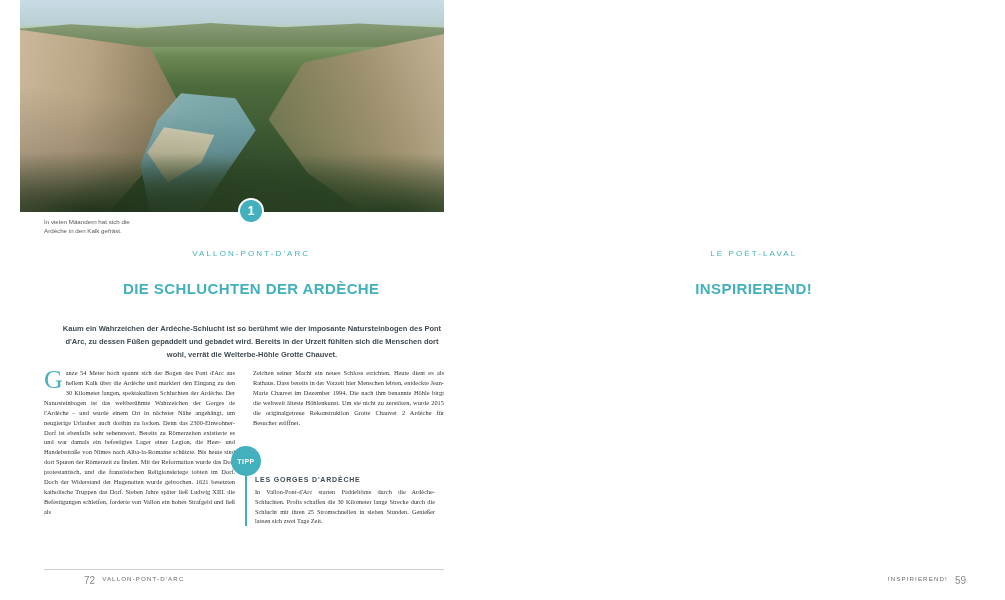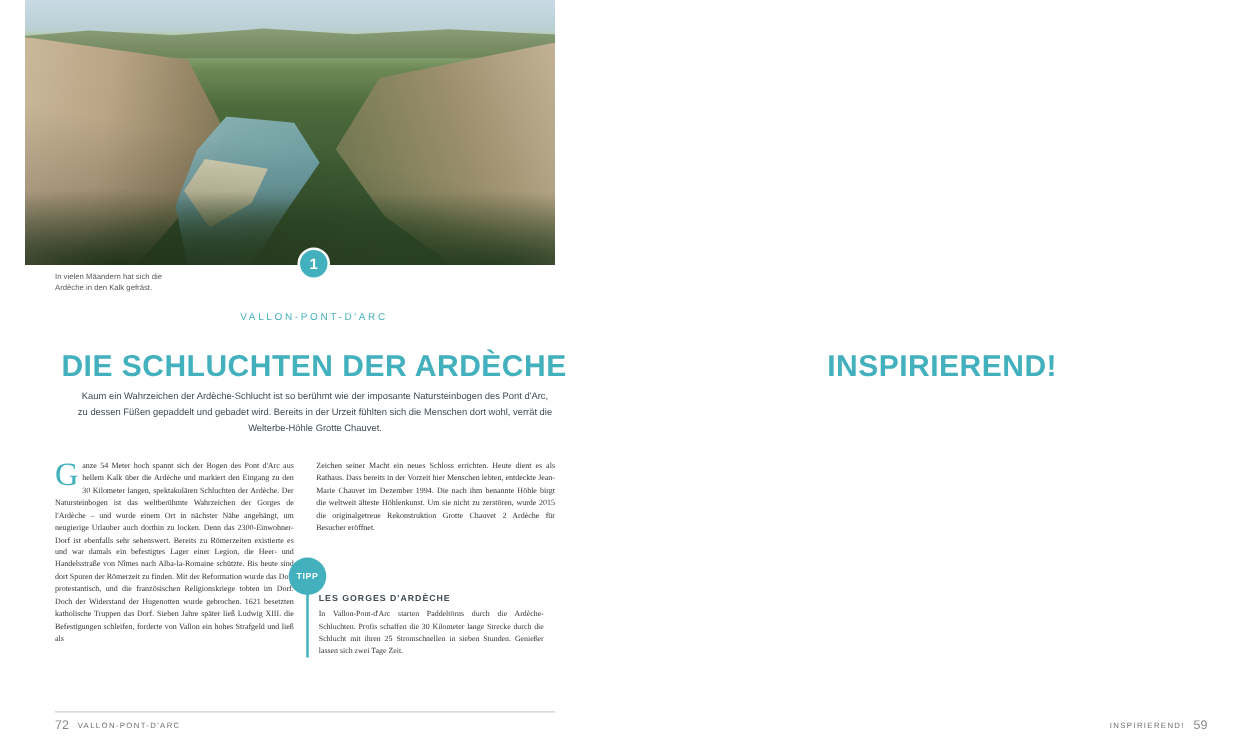--- a/index.html
+++ b/index.html
@@ -122,37 +122,38 @@
     color: #43b0bd;
     text-align: center;
     width: 100%;
   }
   .kicker-left { top: 249px; left: 0; }
   .kicker-right { top: 249px; left: 0; }
 
   .headline {
     position: absolute;
     font-family: "Liberation Sans", sans-serif;
-    font-size: 24px;
+    font-size: 15px;
     font-weight: bold;
     letter-spacing: .4px;
     color: #43b0bd;
     text-align: center;
     width: 100%;
     top: 280px;
   }
 
   .standfirst {
     position: absolute;
     font-family: "Liberation Sans", sans-serif;
     font-size: 7.5px;
     line-height: 1.72;
-    font-weight: normal;
+    font-weight: bold;
     color: #3f4a52;
     text-align: center;
+    margin-top: 12px;
   }
   .sf-left { left: 62px; top: 311px; width: 380px; }
 
   
   .cols {
     position: absolute;
     display: flex;
     gap: 18px;
   }
   .cols-left { left: 44px; top: 368px; width: 400px; }
@@ -222,22 +223,23 @@
   }
   .rule-left { left: 44px; width: 400px; }
 
   .folio {
     position: absolute;
     bottom: 14px;
     font-family: "Liberation Sans", sans-serif;
     font-size: 8px;
     color: #6d6d6d;
     display: flex;
-    align-items: center;
+    align-items: flex-start;
     gap: 7px;
+    margin-left: 40px;
   }
   .folio .pg { font-size: 10px; color: #8a8a8a; }
   .folio .lbl { font-size: 6.2px; letter-spacing: 1.1px; color: #6d6d6d; }
   .folio-left { left: 44px; }
   .folio-right { right: 39px; }
 </style>
 </head>
 <body>
 
 <div class="spread">
@@ -282,20 +284,21 @@
 
     <div class="footer-rule rule-left"></div>
     <div class="folio folio-left">
       <span class="pg">72</span>
       <span class="lbl">VALLON-PONT-D'ARC</span>
     </div>
   </div>
 
   <div class="page right">
 
+    <div class="kicker kicker-right">LE POËT-LAVAL</div>
     <div class="headline">INSPIRIEREND!</div>
 
     <div class="folio folio-right">
       <span class="lbl">INSPIRIEREND!</span>
       <span class="pg">59</span>
     </div>
   </div>
 
 </div>
 

